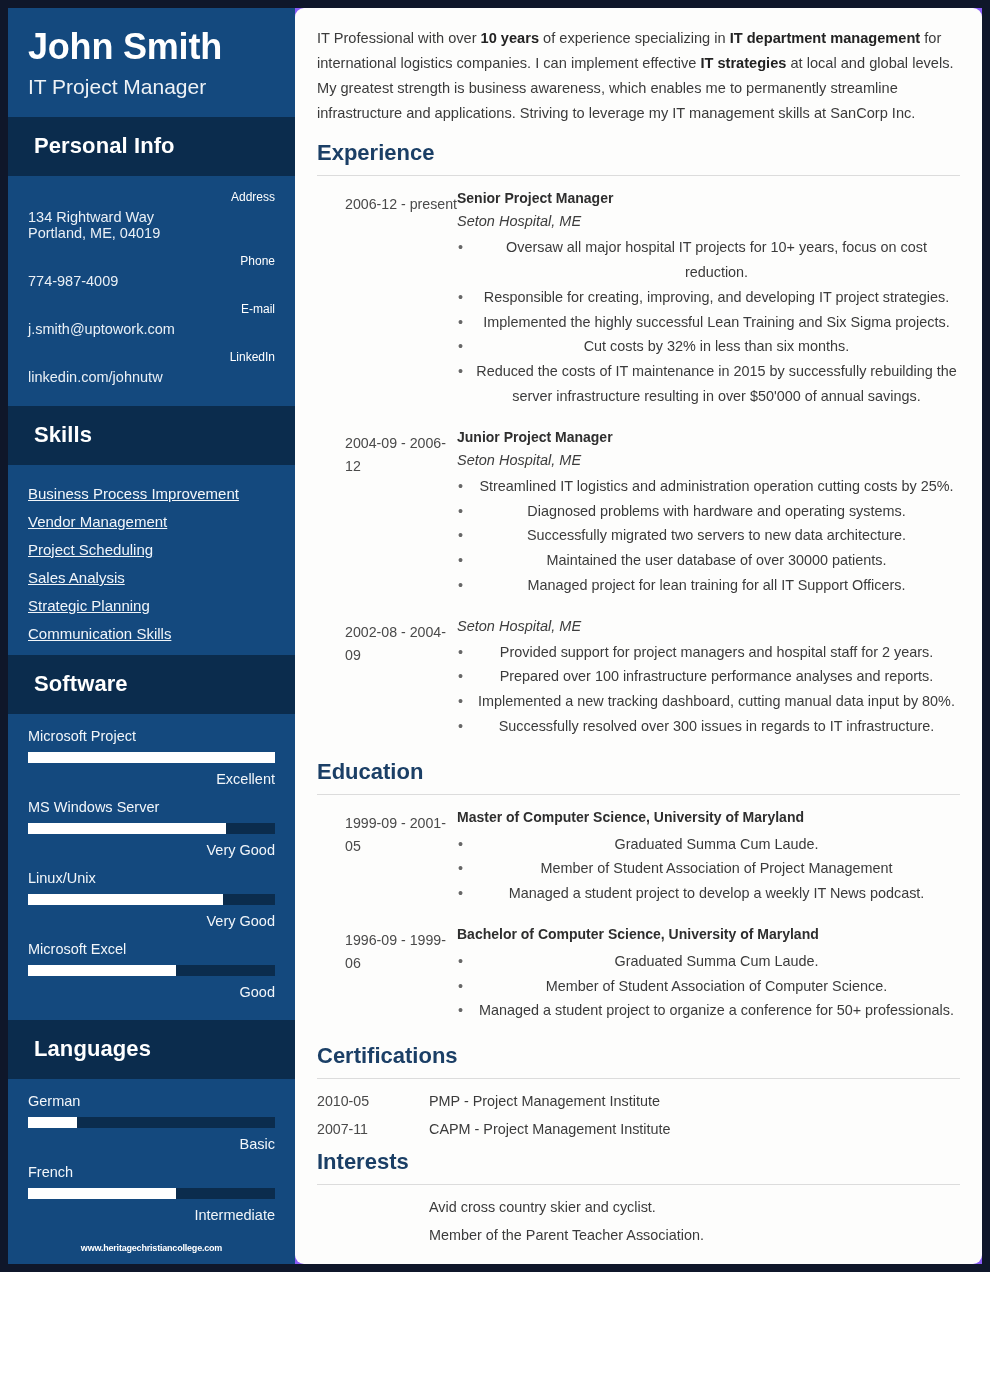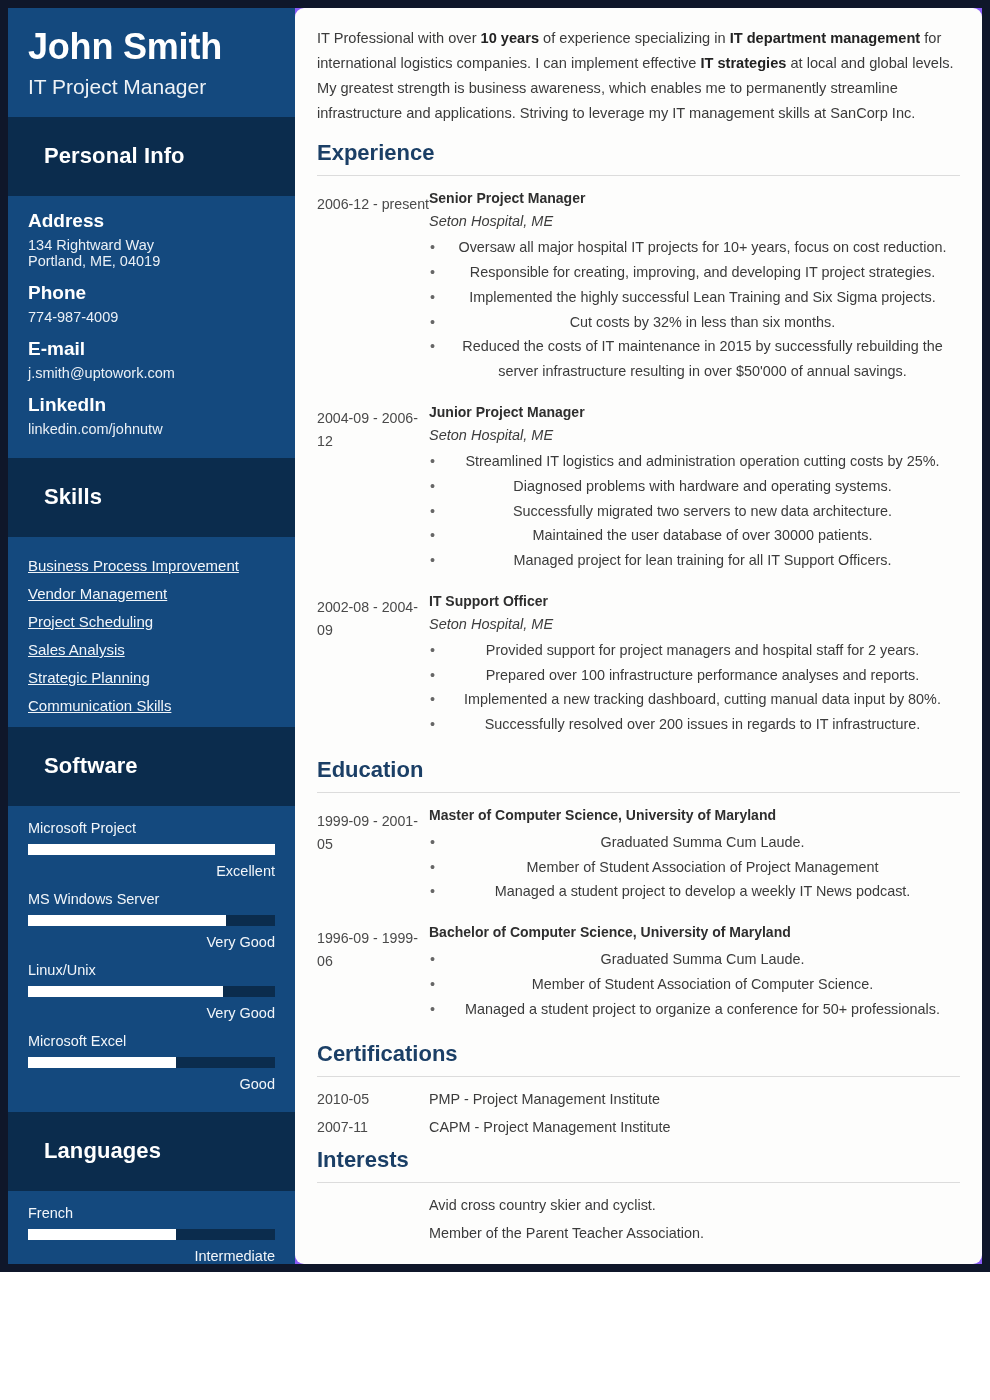--- a/index.html
+++ b/index.html
@@ -45,37 +45,38 @@
     font-size: 21px;
     font-weight: normal;
     color: #eef2f6;
     margin: 0;
   }
   .section-band {
     background: #0b2c4d;
     padding: 10px 20px 11px 20px;
   }
   .section-band h2 {
-    margin: 16px;
+    margin: 6px;
     font-size: 22px;
     font-weight: bold;
     color: #ffffff;
     letter-spacing: 0.1px;
   }
   .section-body {
     padding: 14px 20px 8px 20px;
   }
   .field {
     margin-bottom: 13px;
   }
   .field-label {
-    font-size: 19px;
-    font-weight: bold;
+    font-size: 12px;
+    font-weight: normal;
     color: #ffffff;
     margin-bottom: 5px;
+    text-align: right;
   }
   .field-value {
     font-size: 14.5px;
     color: #eaf0f6;
   }
   .skill-item {
     font-size: 15px;
     color: #f2f6fa;
     padding: 5.5px 0;
     text-decoration: underline;
@@ -148,20 +149,21 @@
   .entry {
     display: flex;
     margin-bottom: 20px;
   }
   .entry-dates {
     flex: 0 0 112px;
     font-size: 14.2px;
     color: #4a4a4a;
     line-height: 1.62;
     padding-top: 3px;
+    margin-left: 28px;
   }
   .entry-body { flex: 1 1 auto; }
   .entry-title {
     font-size: 14px;
     font-weight: bold;
     color: #2e2e2e;
     margin: 0 0 7px 0;
   }
   .entry-sub {
     font-size: 14.5px;
@@ -295,32 +297,32 @@
         </div>
         <div class="rated-level">Good</div>
       </div>
     </div>
 
     <div class="section-band">
       <h2>Languages</h2>
     </div>
     <div class="section-body">
       <div class="rated-item">
+        <div class="rated-name">German</div>
+        <div class="bar-track">
+          <div class="bar-fill" style="width: 20%;"></div>
+        </div>
+        <div class="rated-level">Basic</div>
+      </div>
+      <div class="rated-item">
         <div class="rated-name">French</div>
         <div class="bar-track">
           <div class="bar-fill" style="width: 60%;"></div>
         </div>
         <div class="rated-level">Intermediate</div>
-      </div>
-      <div class="rated-item">
-        <div class="rated-name">German</div>
-        <div class="bar-track">
-          <div class="bar-fill" style="width: 20%;"></div>
-        </div>
-        <div class="rated-level">Basic</div>
       </div>
     </div>
 
     <div class="sidebar-spacer"></div>
     <div class="watermark">www.heritagechristiancollege.com</div>
   </aside>
 
   <main class="main">
 
     <p class="summary"><span>IT Professional with over </span><b>10 years</b><span> of experience specializing in </span><b>IT department management</b><span> for international logistics companies. I can implement effective </span><b>IT strategies</b><span> at local and global levels. My greatest strength is business awareness, which enables me to permanently streamline infrastructure and applications. Striving to leverage my IT management skills at SanCorp Inc.</span></p>
@@ -355,27 +357,26 @@
             <li>Successfully migrated two servers to new data architecture.</li>
             <li>Maintained the user database of over 30000 patients.</li>
             <li>Managed project for lean training for all IT Support Officers.</li>
           </ul>
         </div>
       </div>
 
       <div class="entry">
         <div class="entry-dates">2002-08 - 2004-09</div>
         <div class="entry-body">
-          <h3 class="entry-title">IT Support Officer</h3>
           <div class="entry-sub">Seton Hospital, ME</div>
           <ul class="bullets">
             <li>Provided support for project managers and hospital staff for 2 years.</li>
             <li>Prepared over 100 infrastructure performance analyses and reports.</li>
             <li>Implemented a new tracking dashboard, cutting manual data input by 80%.</li>
-            <li>Successfully resolved over 200 issues in regards to IT infrastructure.</li>
+            <li>Successfully resolved over 300 issues in regards to IT infrastructure.</li>
           </ul>
         </div>
       </div>
     </section>
 
     <section class="main-section">
       <h2 class="main-heading">Education</h2>
       <div class="rule"></div>
 
       <div class="entry">

